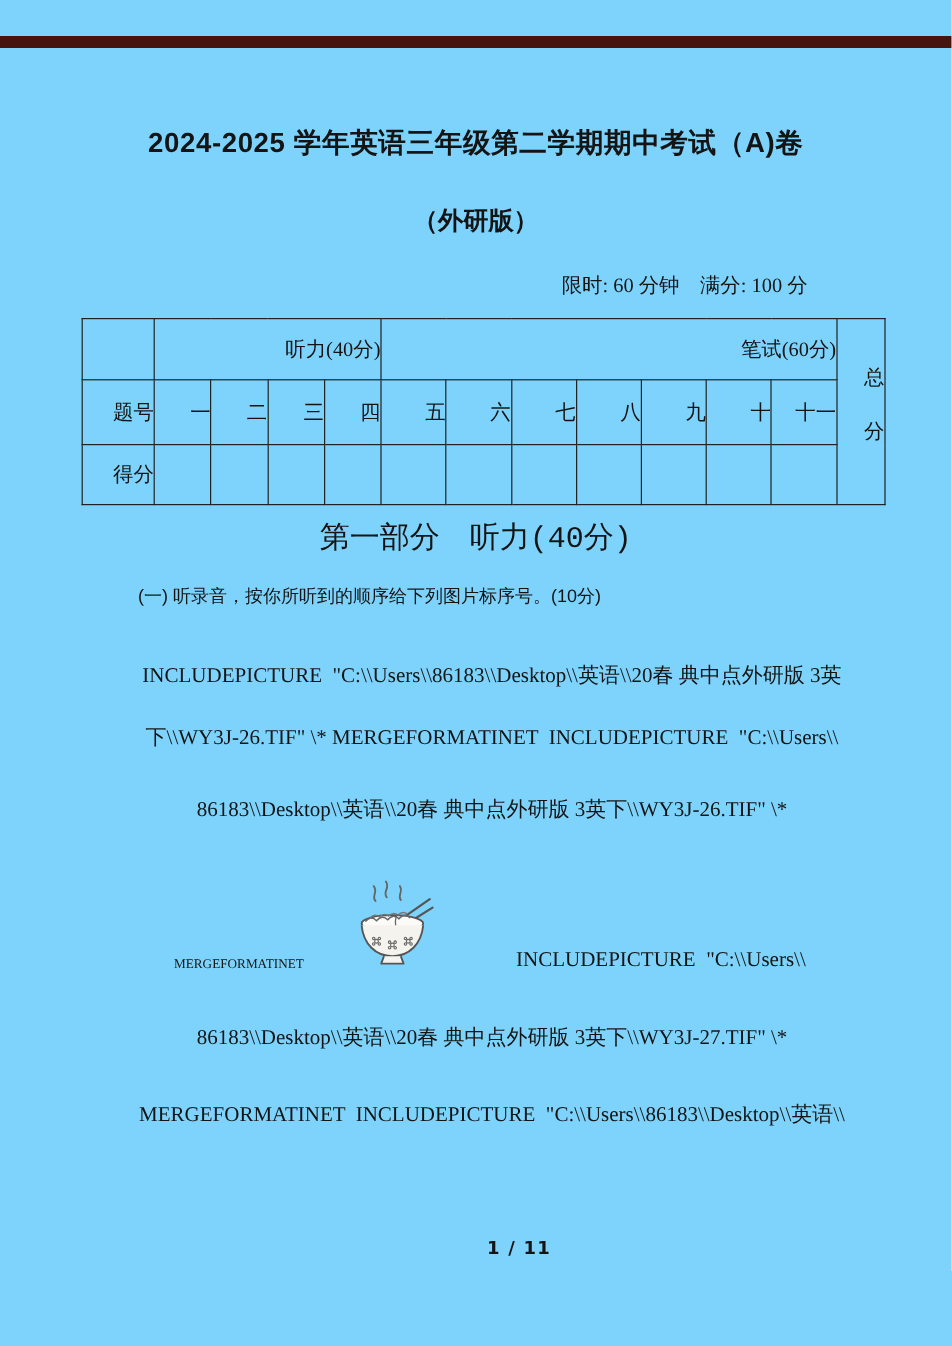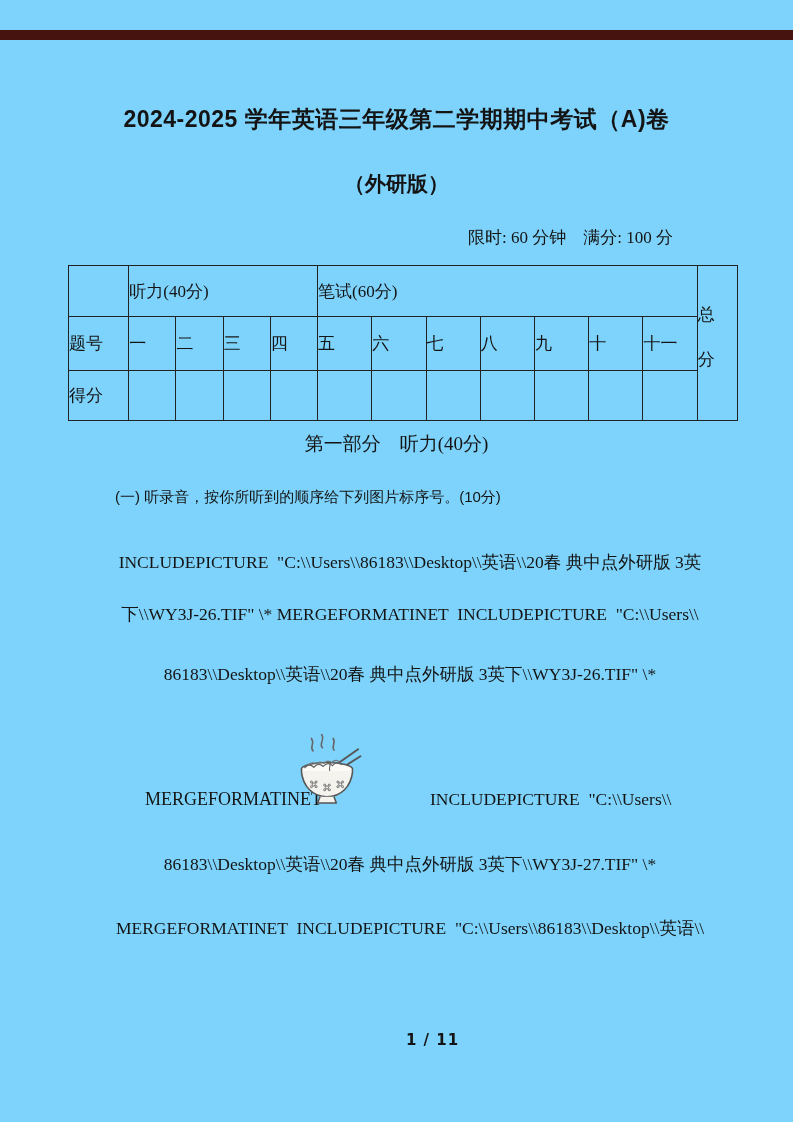--- a/index.html
+++ b/index.html
@@ -18,45 +18,45 @@
   .title2{
     position:absolute;top:170px;left:0;width:100%;margin:0;text-align:center;
     font-family:"Liberation Sans","DejaVu Sans",sans-serif;font-weight:bold;
     font-size:21px;
   }
   .limits{
     position:absolute;top:226px;right:120px;font-size:17px;white-space:pre;
   }
   table.score-table{
     position:absolute;top:265px;left:68px;width:670px;
-    border-collapse:collapse;table-layout:fixed;text-align:left;
+    border-collapse:collapse;table-layout:fixed;text-align:right;
     font-size:17px;
     border-radius:12px;
   }
   table.score-table td{border:1px solid #222;padding:0;vertical-align:middle;}
   tr.r1 td{height:50px;}
   tr.r2 td{height:53px;}
   tr.r3 td{height:49px;}
   td.total-cell span{display:block;position:relative;top:-6px;line-height:1;}
   td.total-cell span:first-child{margin-bottom:28px;}
   .section-heading{
     position:absolute;top:431px;left:0;width:100%;text-align:center;
-    font-family:Liberation Serif, serif;font-size:19px;
+    font-family:Liberation Mono, monospace;font-size:25px;
   }
   .instruction{
     position:absolute;top:488px;left:115px;
     font-family:"Liberation Sans","DejaVu Sans",sans-serif;font-size:15px;
   }
   .fline{
     position:absolute;left:30px;width:760px;text-align:center;
     font-size:17.5px;white-space:pre;
   }
   .l1{top:550px}.l2{top:602px}.l3{top:662px}.l5{top:852px}.l6{top:916px}
   .l4-row{position:absolute;top:731px;left:0;width:793px;height:82px;}
-  .l4a{position:absolute;left:145px;bottom:3px;font-size:18px;white-space:pre;}
+  .l4a{position:absolute;left:145px;bottom:3px;font-size:11px;white-space:pre;}
   .l4-svg{position:absolute;left:292px;bottom:6px;}
   .l4b{position:absolute;left:430px;bottom:3px;font-size:17.5px;white-space:pre;}
   .footer{
     position:absolute;top:1031px;left:0;width:100%;text-align:center;
     font-family:"DejaVu Sans","Liberation Sans",sans-serif;
     font-weight:bold;font-size:15px;letter-spacing:1px;margin-left:36px;
   }
 </style>
 </head>
 <body>

